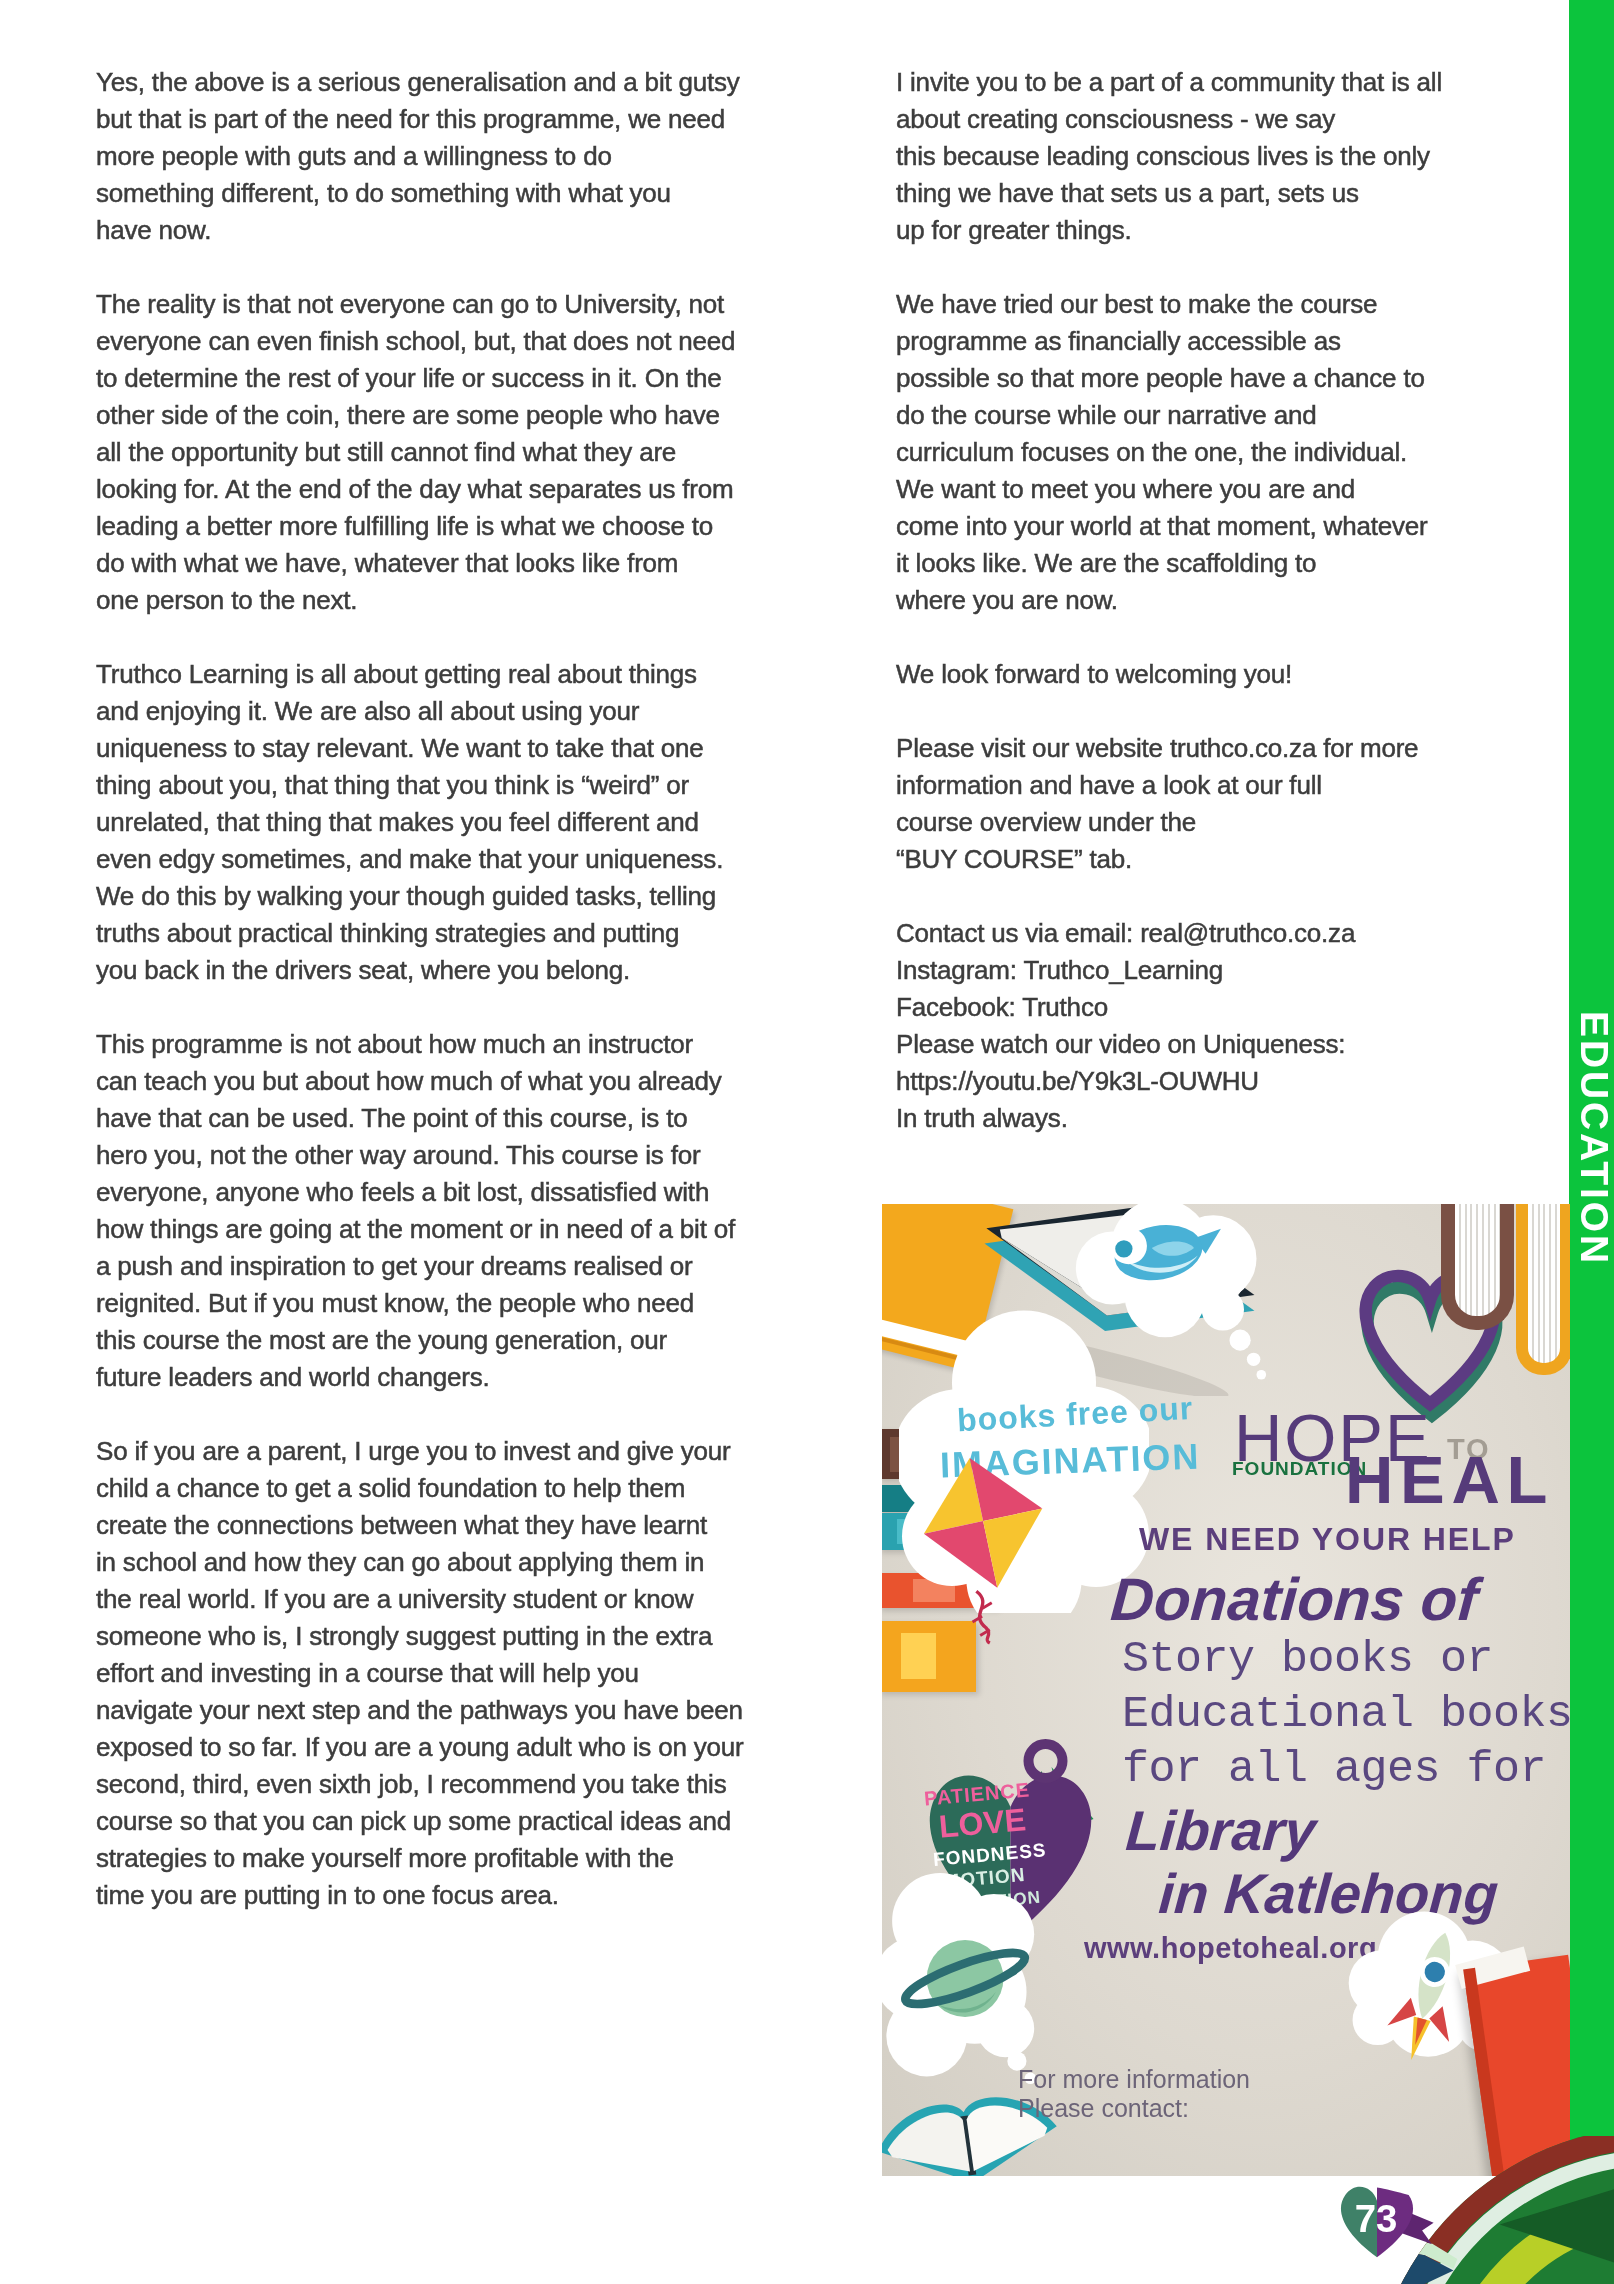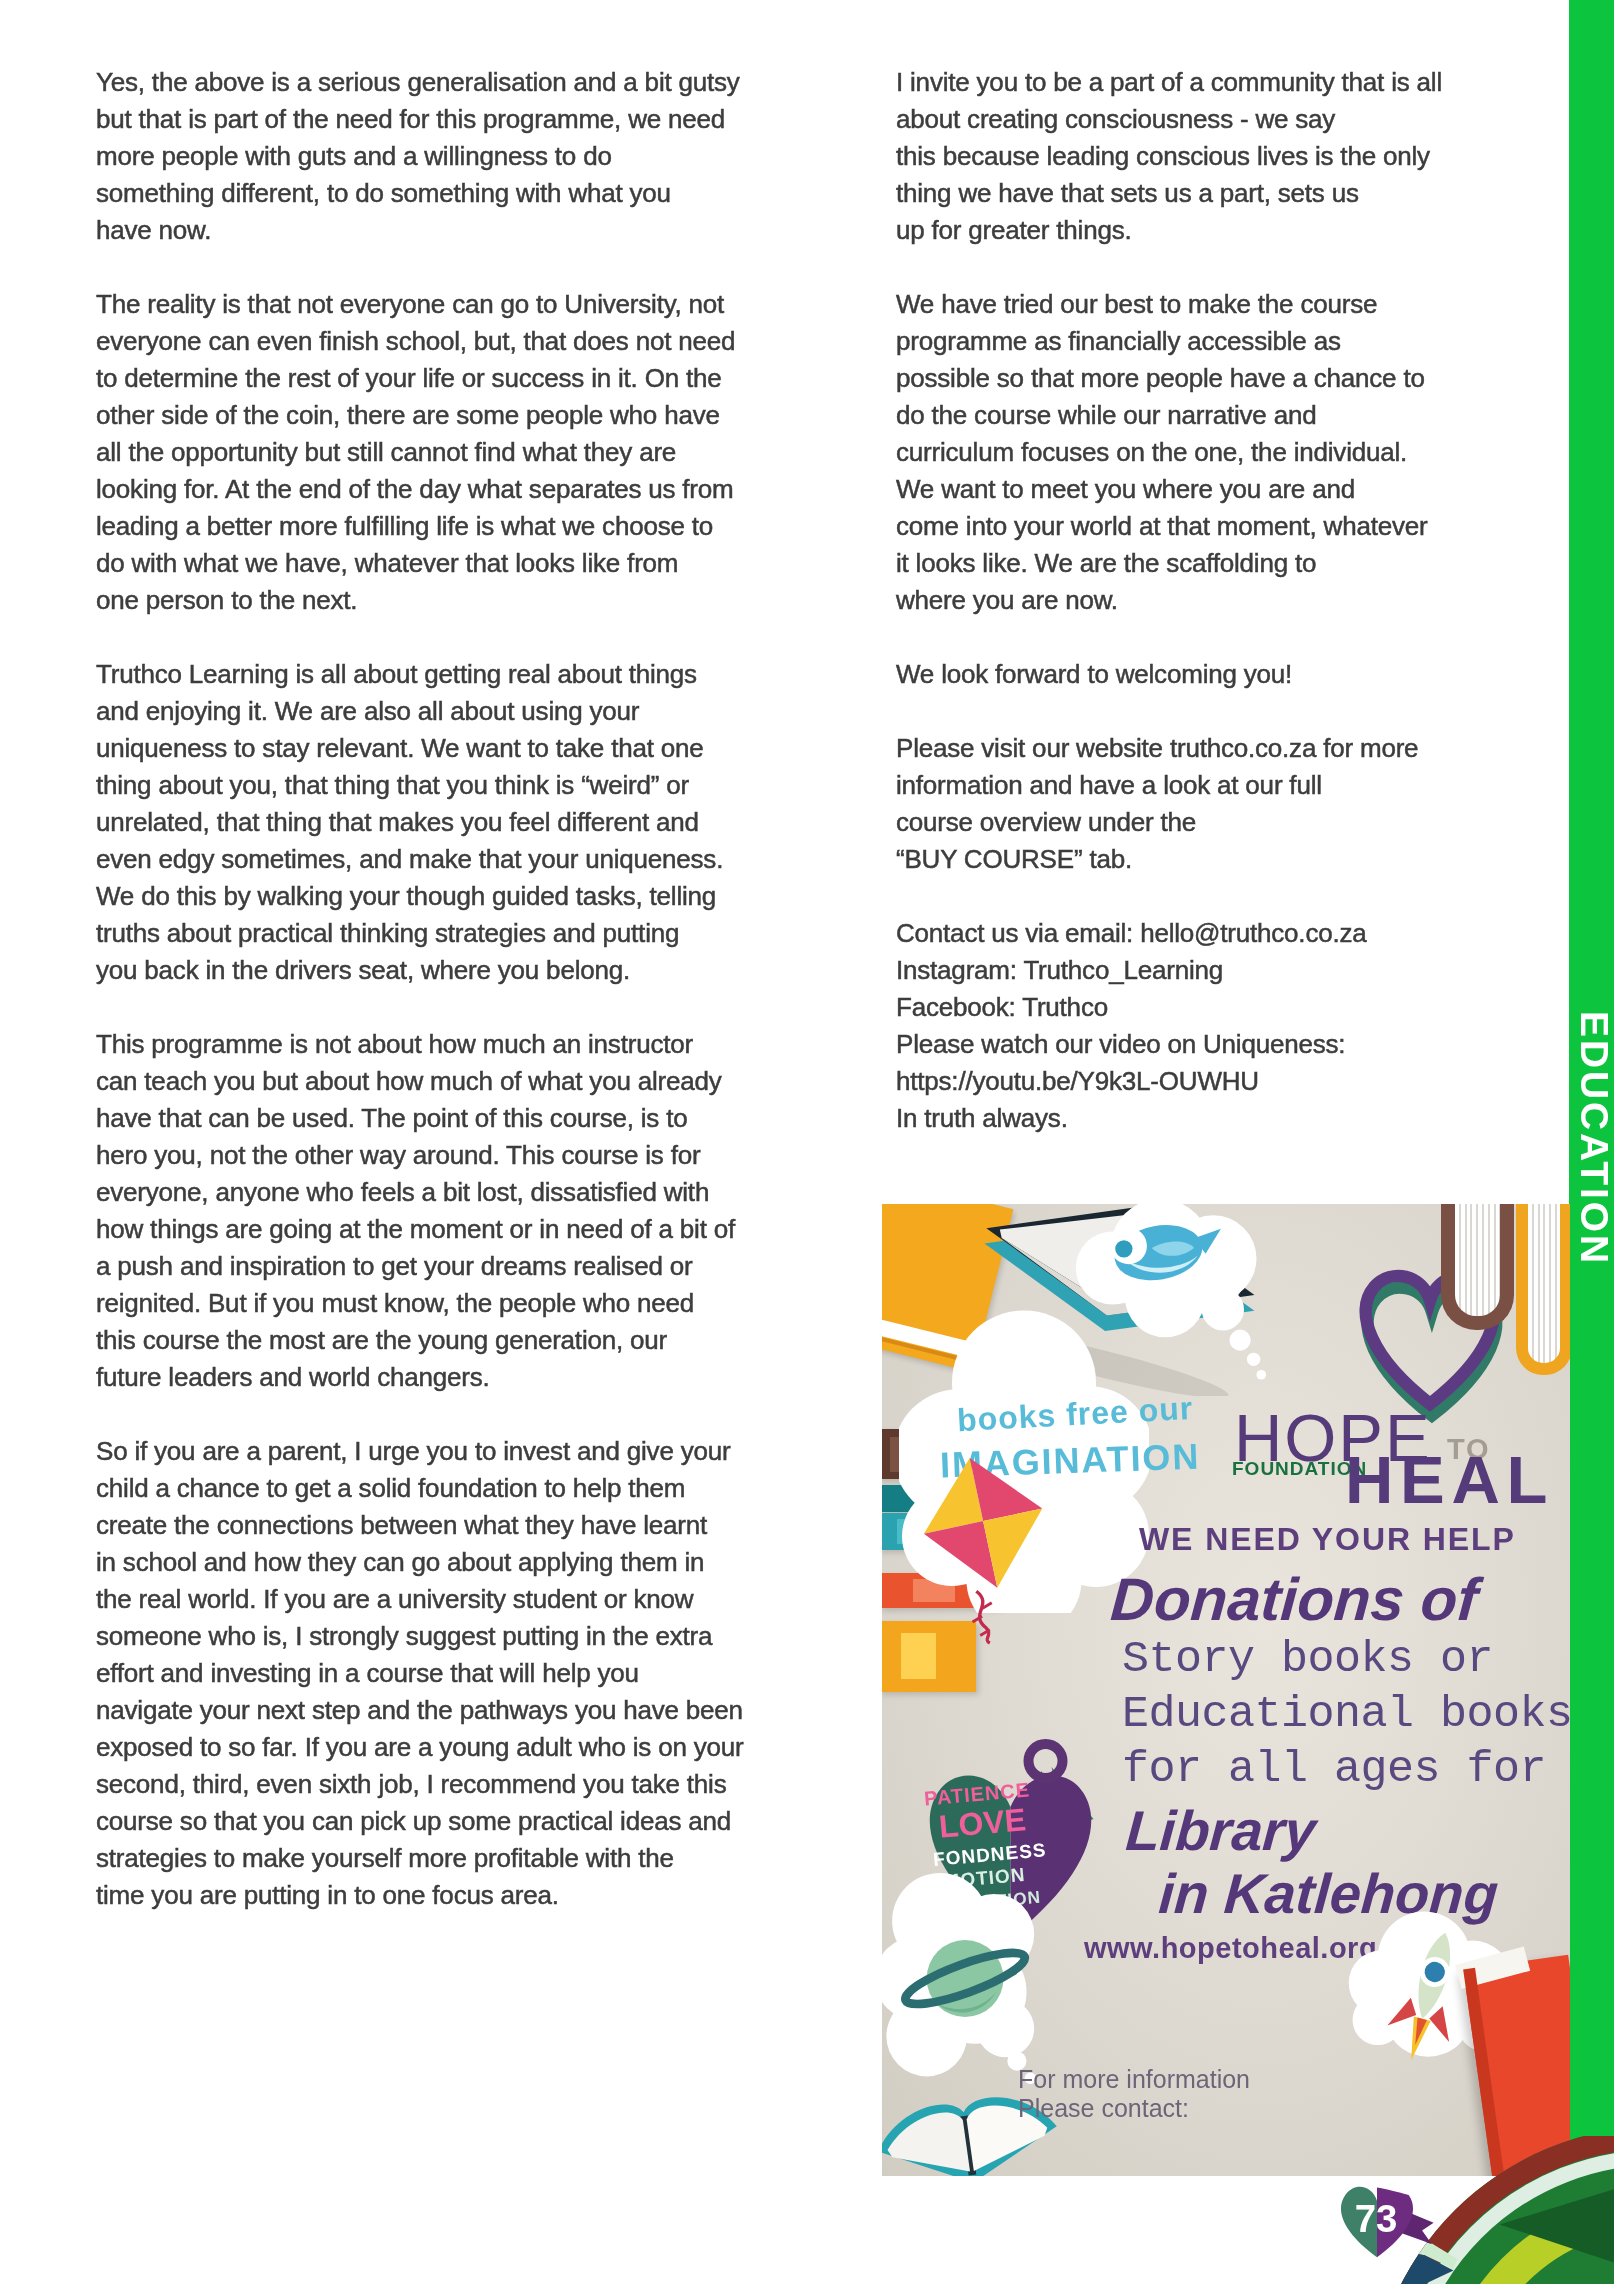--- a/index.html
+++ b/index.html
@@ -137,21 +137,21 @@
 curriculum focuses on the one, the individual.
 We want to meet you where you are and
 come into your world at that moment, whatever
 it looks like. We are the scaffolding to
 where you are now.</p>
     <p class="para">We look forward to welcoming you!</p>
     <p class="para heavy">Please visit our website truthco.co.za for more
 information and have a look at our full
 course overview under the
 “BUY COURSE” tab.</p>
-    <p class="para tight">Contact us via email: hello@truthco.co.za
+    <p class="para tight">Contact us via email: real@truthco.co.za
 Instagram: Truthco_Learning
 Facebook: Truthco
 Please watch our video on Uniqueness:</p>
     <p class="para heavy tight">https://youtu.be/Y9k3L-OUWHU
 In truth always.</p>
   </div>
 
   <div class="ad">
 
     <div class="spine" style="left:-17.3px;top:-13.4px;width:130px;height:168px;background:#f3a81d;transform:rotate(14deg);">

